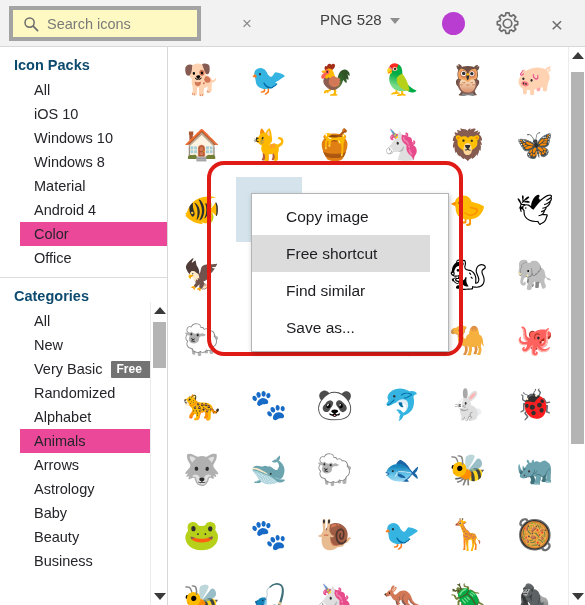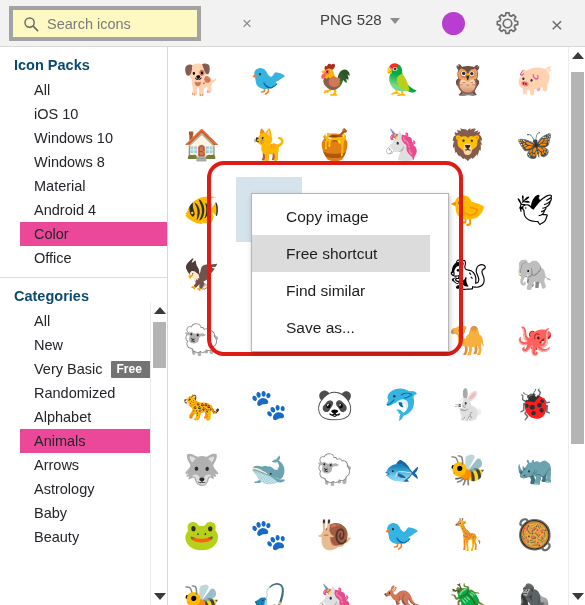--- a/index.html
+++ b/index.html
@@ -287,20 +287,23 @@
           </div>
           <div class="nav-item">
             <span>Astrology</span>
           </div>
           <div class="nav-item">
             <span>Baby</span>
           </div>
           <div class="nav-item">
             <span>Beauty</span>
           </div>
+          <div class="nav-item">
+            <span>Business</span>
+          </div>
         </div>
     </div>
 
     <div id="sidebar-scroll">
       <div class="arrow-up" style="top:5px;"></div>
       <div class="sb-thumb" style="top:20px; height:46px;"></div>
       <div class="arrow-down" style="bottom:5px;"></div>
     </div>
   </div>
 

